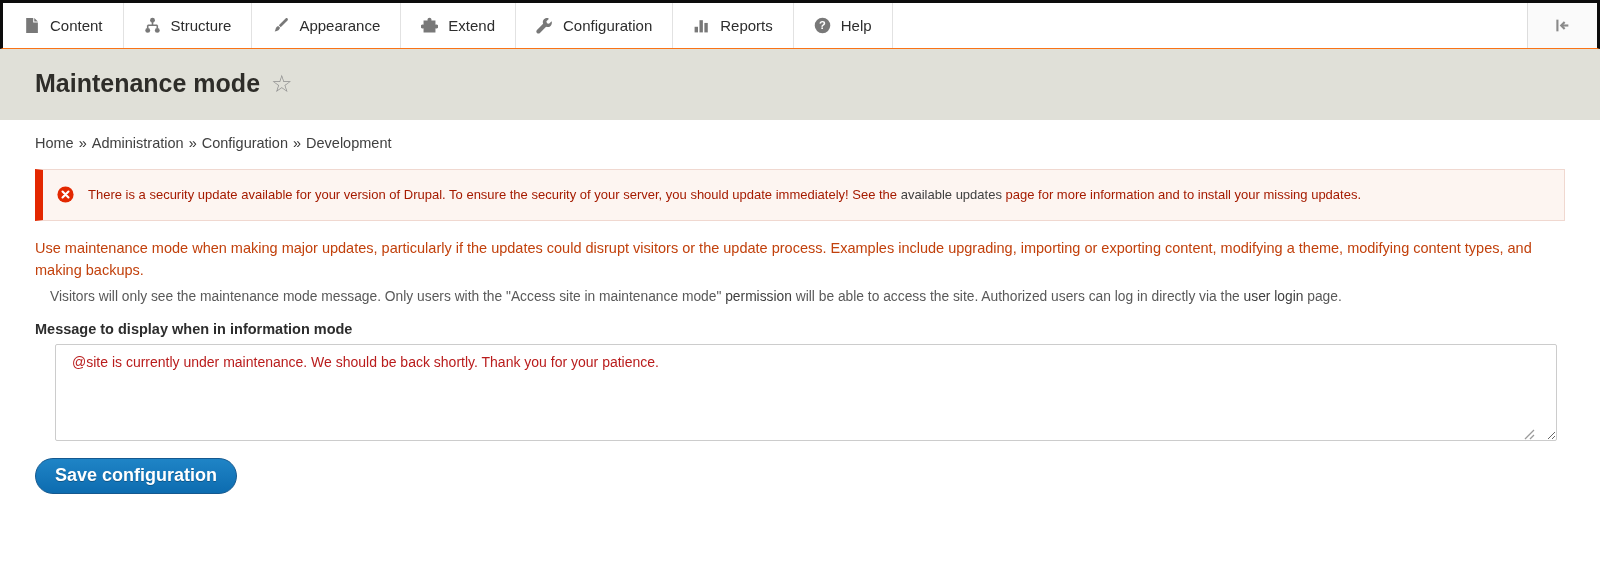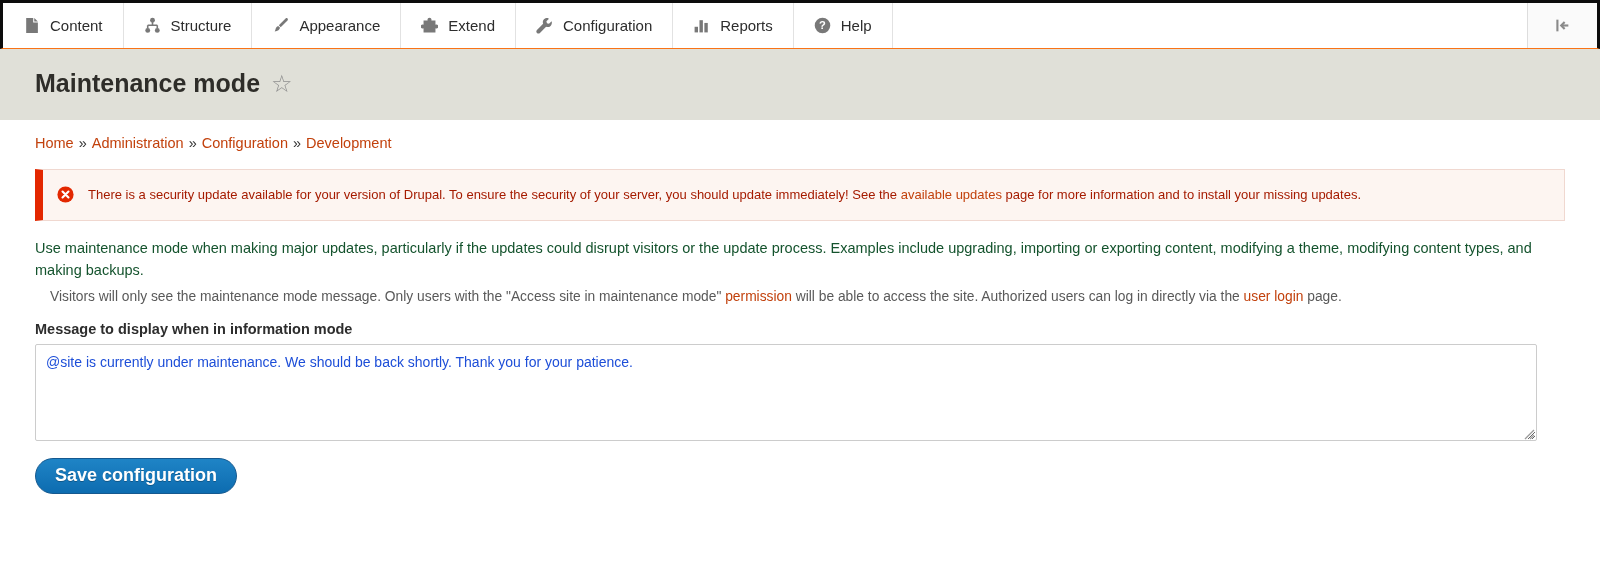--- a/index.html
+++ b/index.html
@@ -3,21 +3,21 @@
 <meta charset="utf-8">
 <style>
   * { box-sizing: border-box; }
   html,body { margin:0; padding:0; }
   body {
     width:1600px; height:574px; overflow:hidden;
     background:#fff; color:#2d2d2d;
     font-family:"Liberation Sans", sans-serif;
     font-size:14.5px;
   }
-  a { color:#c2410c; text-decoration:none; cursor:pointer; }
+  a { color:#404040; text-decoration:none; cursor:pointer; }
 
   
   .top-strip { height:3px; background:#0c0c0c; }
   .toolbar {
     display:flex; align-items:stretch; height:46px;
     background:#fff; border-bottom:1px solid #f97316;
     border-left:3px solid #0c0c0c; border-right:3px solid #0c0c0c;
   }
   .toolbar-item {
     display:flex; align-items:center; gap:10px;
@@ -48,39 +48,39 @@
 
   .messages-error {
     position:relative; margin-top:18px;
     background:#fdf5f1; color:#a51b00;
     border:1px solid #f0d8d0; border-left:8px solid #e32700;
     padding:14px 12px 14px 45px;
     font-size:13px; line-height:22px;
   }
   .error-icon { position:absolute; left:14px; top:16px; width:17px; height:17px; }
 
-  .intro { margin-top:16px; line-height:22px; color:#14532d; max-width:1530px; }
+  .intro { margin-top:16px; line-height:22px; color:#c2410c; max-width:1530px; }
 
   .checkbox-row { margin-top:14px; display:flex; align-items:center; gap:8px; cursor:pointer; }
   .checkbox {
     width:13px; height:13px; flex:0 0 auto;
     border:1px solid #b3b3b3; border-radius:2.5px; background:#fff;
     box-shadow:inset 0 1px 2px rgba(0,0,0,.08); cursor:pointer;
   }
   .form-desc { margin:6px 0 0 15px; font-size:13.8px; line-height:19px; color:#595959; }
 
   .field-label { margin-top:15px; font-weight:bold; }
 
   .textarea-wrap { position:relative; margin-top:7px; }
   textarea {
     display:block; width:calc(100% - 28px); height:97px;
     border:1px solid #ccc; border-radius:2px;
-    padding:8px 10px; background:#fff; color:#1d4ed8;
+    padding:8px 16px; background:#fff; color:#b91c1c;
     font:14px/19px "Liberation Sans", sans-serif;
-    resize:vertical; outline:none;
+    resize:vertical; outline:none;margin-left:20px;
   }
   .resize-grip { position:absolute; right:30px; bottom:3px; width:11px; height:11px; pointer-events:none; }
 
   .save-btn {
     margin-top:17px; display:inline-block;
     padding:6px 19px 7px; font-size:18px; font-weight:bold;
     color:#fff; text-shadow:0 1px rgba(0,0,0,.25);
     background:linear-gradient(#1f84c6,#0d6cb0);
     border:1px solid #15598f; border-radius:20em; cursor:pointer;
     font-family:"Liberation Sans", sans-serif;

